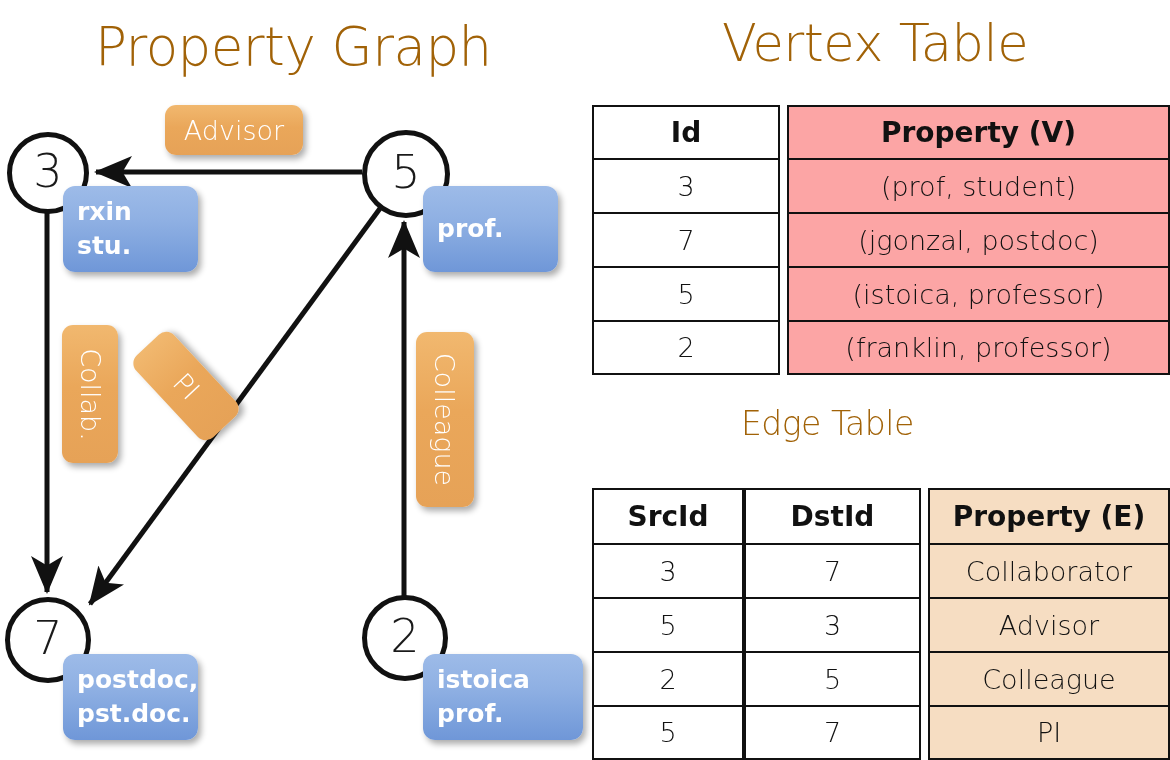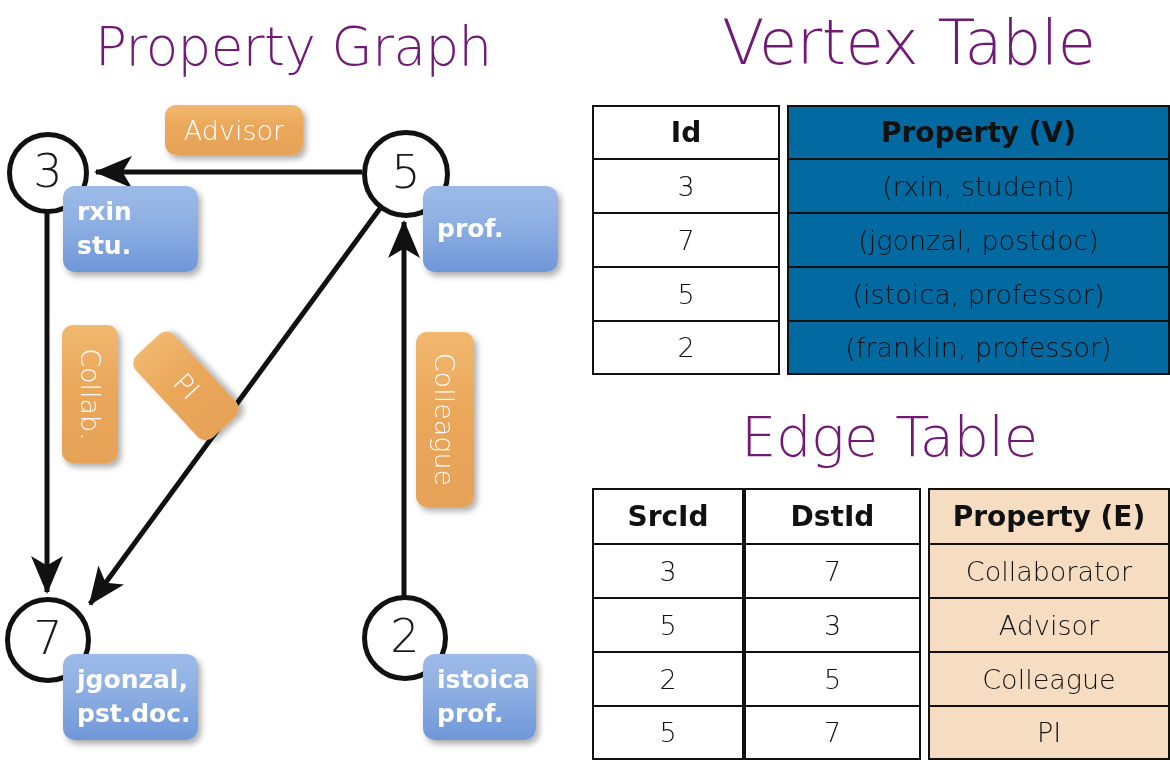--- a/index.html
+++ b/index.html
@@ -1,20 +1,20 @@
 <!DOCTYPE html>
 <html><head>
 <meta charset="utf-8">
 <style>
   html,body{margin:0;padding:0;background:#fff;}
   body{width:1170px;height:760px;position:relative;overflow:hidden;
        font-family:"Liberation Sans","DejaVu Sans",sans-serif;color:#000;}
 
   .title{position:absolute;font-weight:300;letter-spacing:-0.5px;
-         color:#701a75;white-space:nowrap;font-family:"DejaVu Sans",sans-serif;}
+         color:#a16207;white-space:nowrap;font-family:"DejaVu Sans",sans-serif;}
 
   
   #graph{position:absolute;left:0;top:0;width:585px;height:760px;}
   #edges{position:absolute;left:0;top:0;width:585px;height:760px;}
 
   .node{position:absolute;border:5px solid #111;border-radius:50%;
         background:#fff;box-sizing:border-box;display:flex;
         align-items:center;justify-content:center;}
   .node span{font-family:"DejaVu Sans",sans-serif;font-weight:300;
              font-size:46px;color:#1a1a1a;line-height:1;
@@ -41,29 +41,29 @@
   
   .tblwrap{position:absolute;display:flex;}
   .col{display:flex;flex-direction:column;}
   .cell{border:2px solid #111;border-top-width:1px;border-bottom-width:1px;
         box-sizing:border-box;display:flex;align-items:center;
         justify-content:center;font-family:"DejaVu Sans",sans-serif;
         font-weight:300;font-size:27px;color:#111;white-space:nowrap;}
   .cell.hd{font-weight:700;font-size:28px;}
   .col .cell:first-child{border-top-width:2px;}
   .col .cell:last-child{border-bottom-width:2px;}
-  .blue{background:#0369a1;}
+  .blue{background:#fca5a5;}
   .peach{background:#f6ddc2;}
 </style>
 </head>
 <body>
 
 <div class="title" style="left:95px;top:16px;font-size:53px;">Property Graph</div>
-<div class="title" style="left:722px;top:6px;font-size:62px;">Vertex Table</div>
-<div class="title" style="left:741px;top:404px;font-size:56px;">Edge Table</div>
+<div class="title" style="left:722px;top:14px;font-size:51px;">Vertex Table</div>
+<div class="title" style="left:741px;top:404px;font-size:33px;">Edge Table</div>
 
 <div id="graph">
 
   <svg id="edges" viewBox="0 0 585 760">
     <defs>
       <marker id="ah" markerWidth="9" markerHeight="9" refX="7.2" refY="3.2" orient="auto" markerUnits="strokeWidth">
         <path d="M0,0 L7.6,3.2 L0,6.4 L1.9,3.2 z" fill="#111"></path>
       </marker>
     </defs>
 
@@ -90,24 +90,24 @@
   </div>
 
   <div class="vbox" style="left:63px;top:186px;width:135px;height:86px;">
     <div>rxin</div>
     <div>stu.</div>
   </div>
   <div class="vbox" style="left:423px;top:186px;width:135px;height:86px;">
     <div>prof.</div>
   </div>
   <div class="vbox" style="left:63px;top:654px;width:135px;height:86px;">
-    <div>jgonzal,</div>
+    <div>postdoc,</div>
     <div>pst.doc.</div>
   </div>
-  <div class="vbox" style="left:423px;top:654px;width:113px;height:86px;">
+  <div class="vbox" style="left:423px;top:654px;width:160px;height:86px;">
     <div>istoica</div>
     <div>prof.</div>
   </div>
 
   <div class="ebox" style="left:165px;top:105px;width:138px;height:50px;">
     <span>Advisor</span>
   </div>
   <div class="ebox vert" style="left:62px;top:325px;width:56px;height:138px;">
     <span>Collab.</span>
   </div>
@@ -123,21 +123,21 @@
   <div class="col" style="width:188px;">
     <div class="cell hd" style="height:54px;">Id</div>
     <div class="cell" style="height:54px;">3</div>
     <div class="cell" style="height:54px;">7</div>
     <div class="cell" style="height:54px;">5</div>
     <div class="cell" style="height:54px;">2</div>
   </div>
   <div style="width:7px;"></div>
   <div class="col" style="width:383px;">
     <div class="cell hd blue" style="height:54px;">Property (V)</div>
-    <div class="cell blue" style="height:54px;">(rxin, student)</div>
+    <div class="cell blue" style="height:54px;">(prof, student)</div>
     <div class="cell blue" style="height:54px;">(jgonzal, postdoc)</div>
     <div class="cell blue" style="height:54px;">(istoica, professor)</div>
     <div class="cell blue" style="height:54px;">(franklin, professor)</div>
   </div>
 </div>
 
 <div class="tblwrap" style="left:592px;top:488px;">
   <div class="col" style="width:152px;">
     <div class="cell hd" style="height:56px;">SrcId</div>
     <div class="cell" style="height:54px;">3</div>

